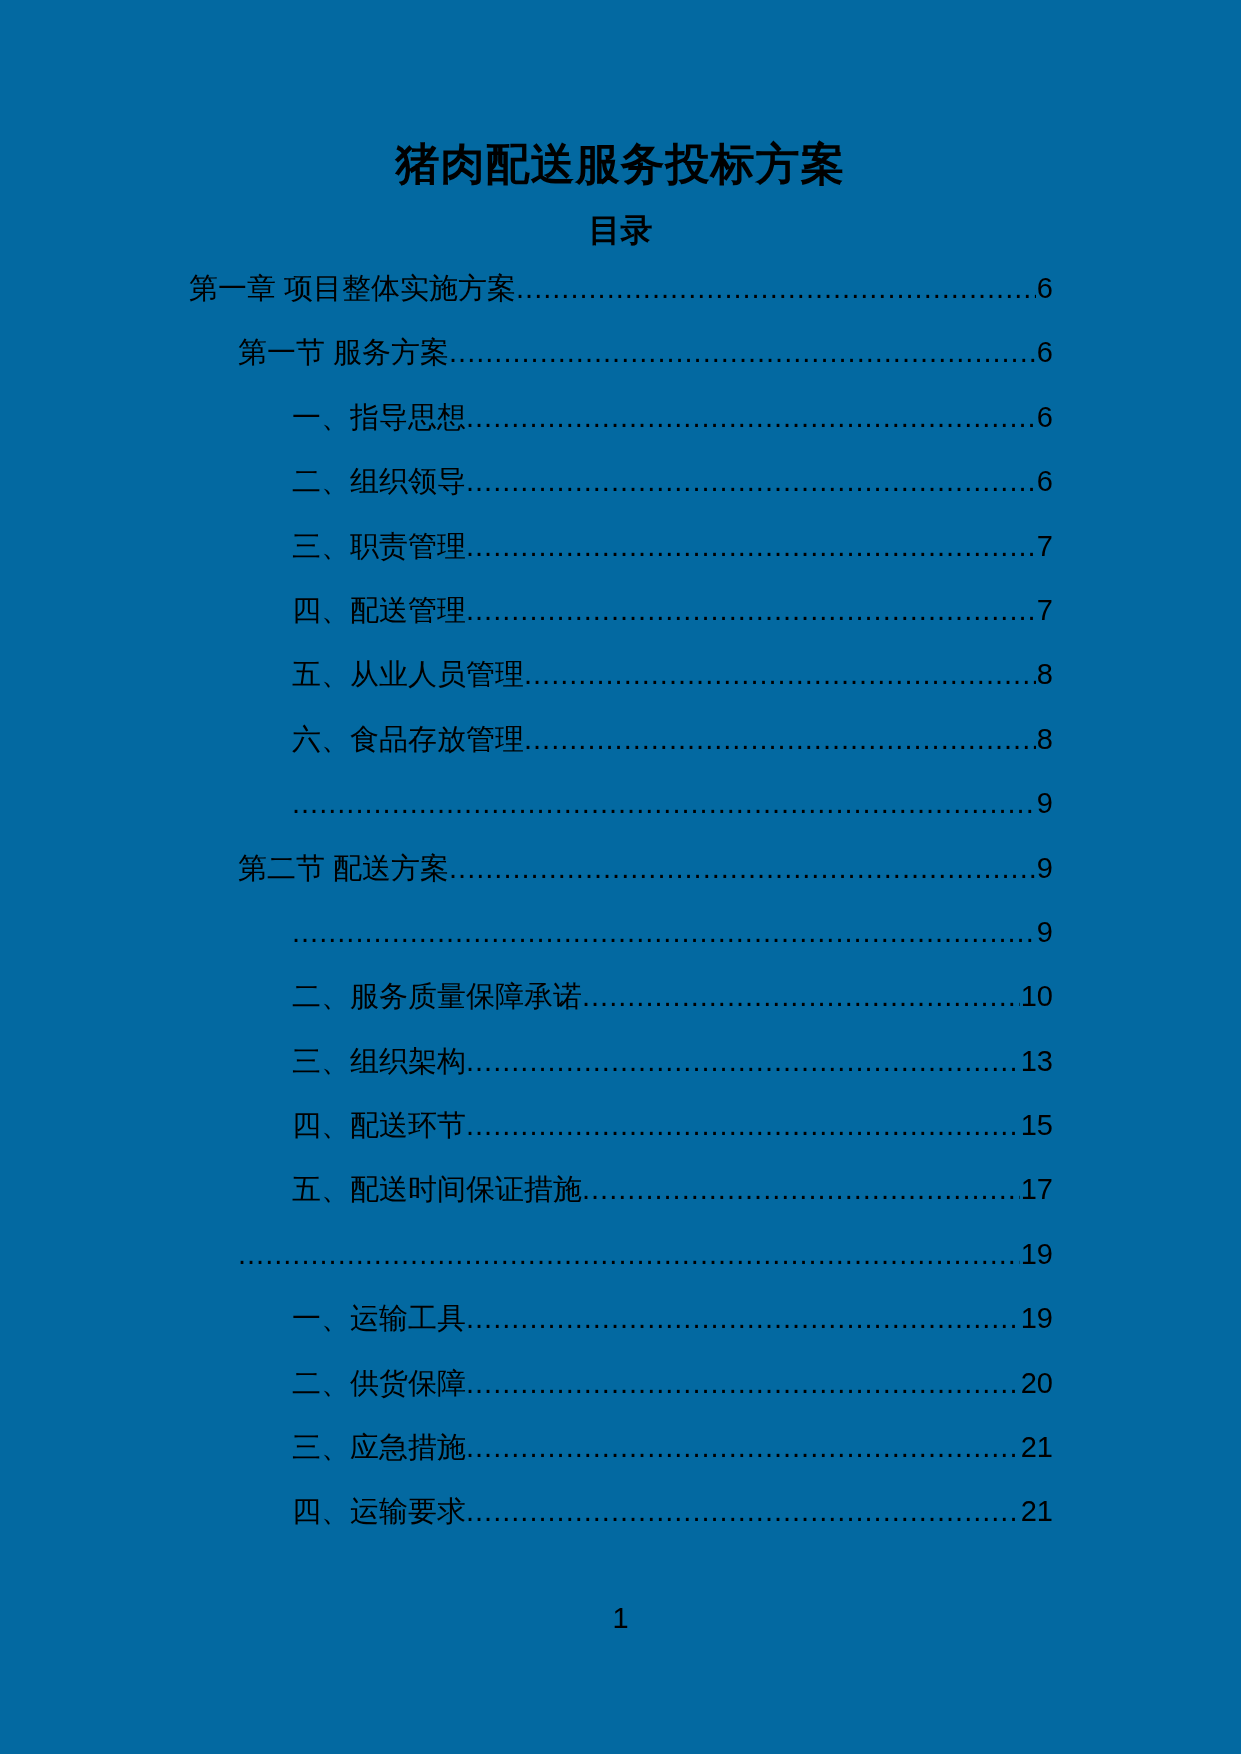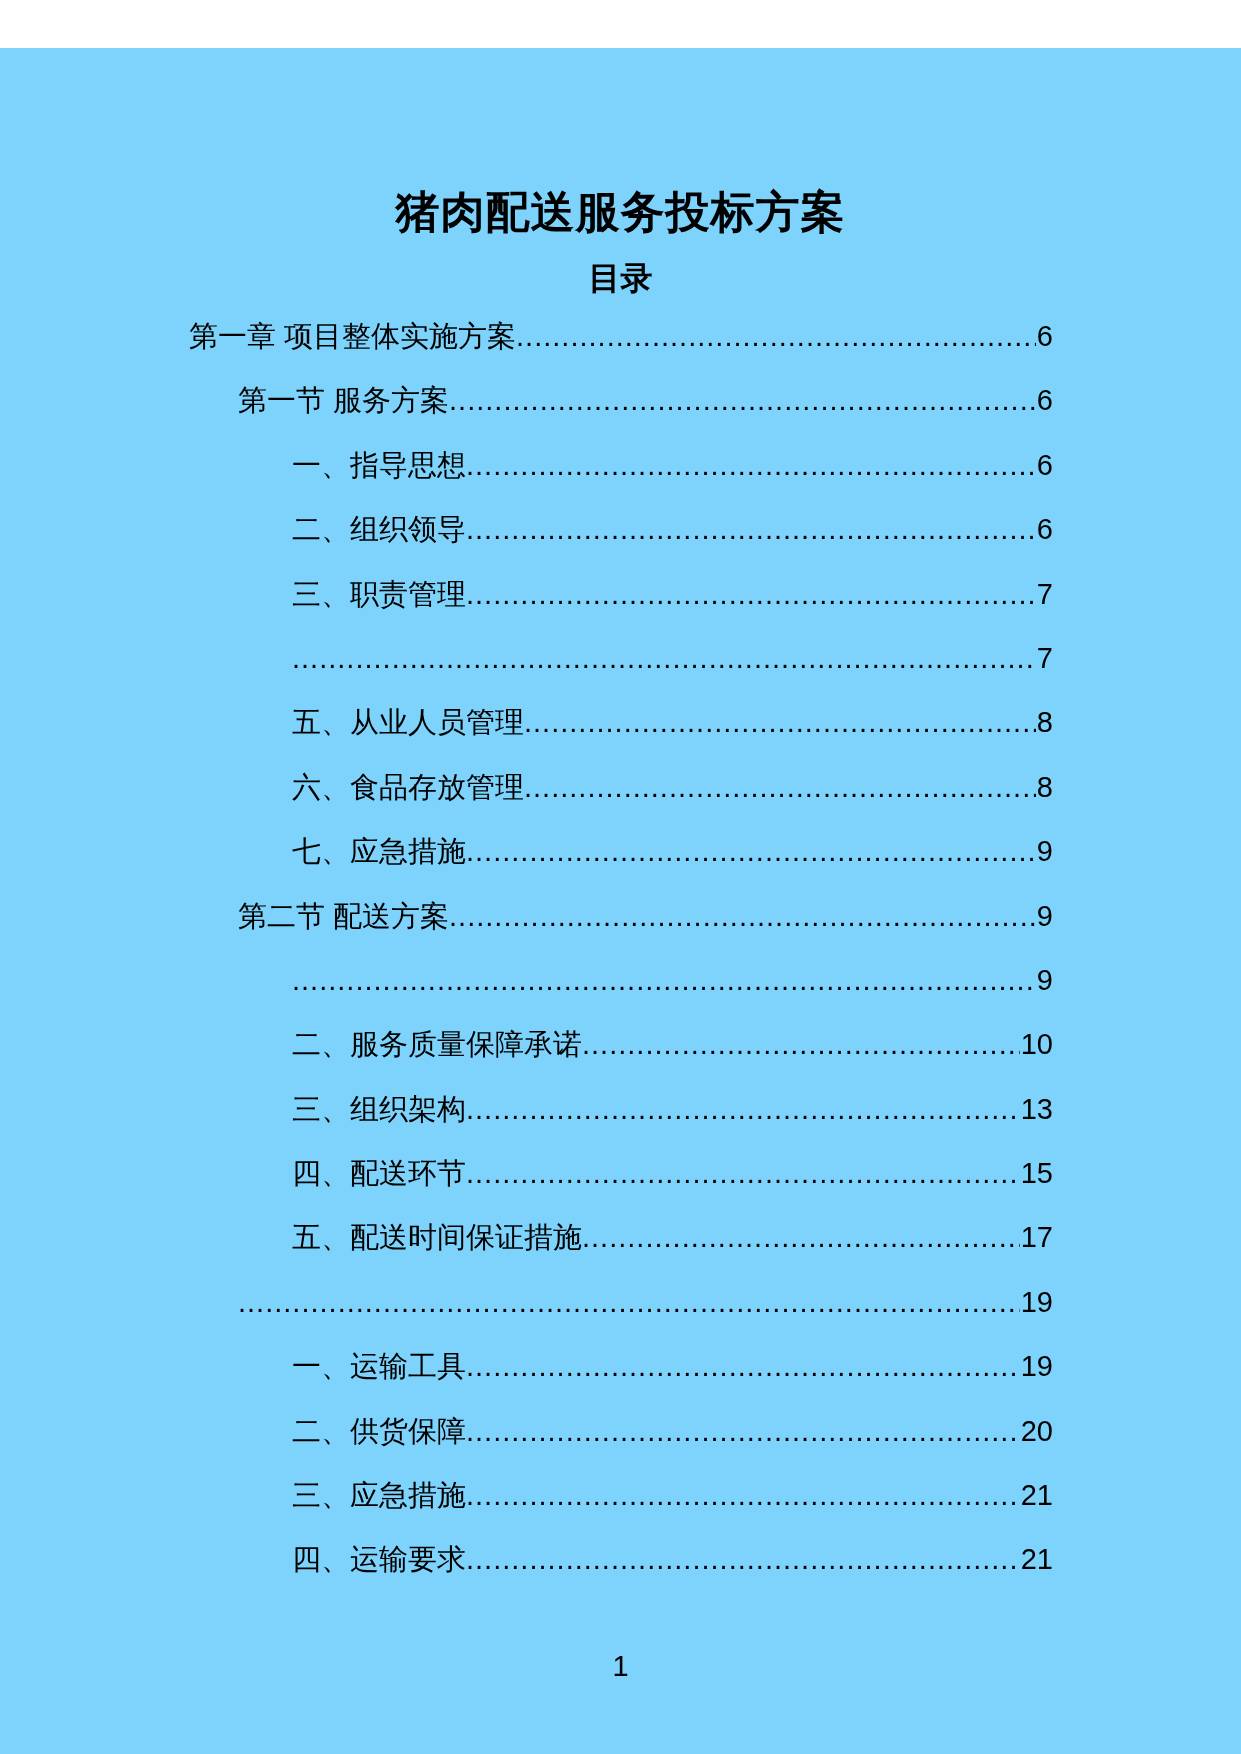--- a/index.html
+++ b/index.html
@@ -8,22 +8,21 @@
     width: 1241px;
     height: 1754px;
     font-family: "Liberation Sans", "DejaVu Sans", sans-serif;
     color: #000000;
     position: relative;
     overflow: hidden;
   }
   .page {
     position: absolute;
     inset: 0;
-    background: #7dd3fc;
-    margin-top: 48px;
+    background: #0369a1;
   }
   .doc-title {
     position: absolute;
     top: 140px;
     left: 0;
     width: 100%;
     text-align: center;
     font-size: 44px;
     font-weight: 700;
     letter-spacing: 1px;
@@ -103,35 +102,35 @@
         <span class="toc-label">二、组织领导</span>
         <span class="toc-dots"></span>
         <span class="toc-page">6</span>
       </div>
       <div class="toc-row lvl2">
         <span class="toc-label">三、职责管理</span>
         <span class="toc-dots"></span>
         <span class="toc-page">7</span>
       </div>
       <div class="toc-row lvl2">
+        <span class="toc-label">四、配送管理</span>
         <span class="toc-dots"></span>
         <span class="toc-page">7</span>
       </div>
       <div class="toc-row lvl2">
         <span class="toc-label">五、从业人员管理</span>
         <span class="toc-dots"></span>
         <span class="toc-page">8</span>
       </div>
       <div class="toc-row lvl2">
         <span class="toc-label">六、食品存放管理</span>
         <span class="toc-dots"></span>
         <span class="toc-page">8</span>
       </div>
       <div class="toc-row lvl2">
-        <span class="toc-label">七、应急措施</span>
         <span class="toc-dots"></span>
         <span class="toc-page">9</span>
       </div>
       <div class="toc-row lvl1">
         <span class="toc-label">第二节 配送方案</span>
         <span class="toc-dots"></span>
         <span class="toc-page">9</span>
       </div>
       <div class="toc-row lvl2">
         <span class="toc-dots"></span>

